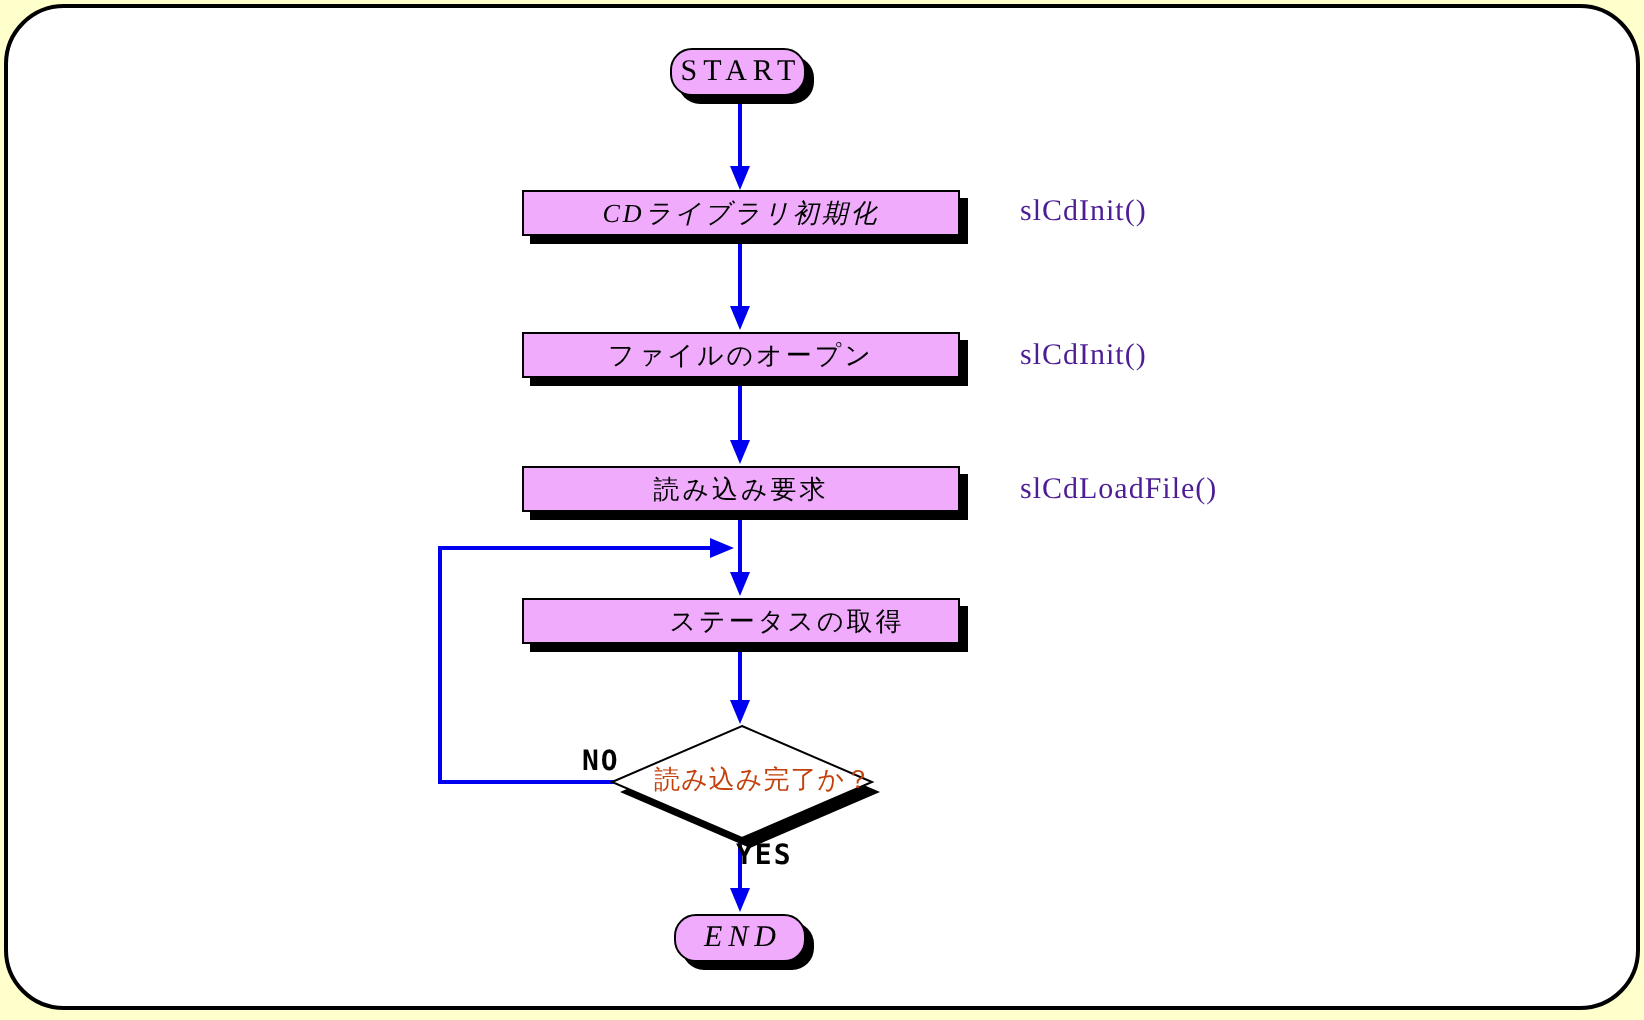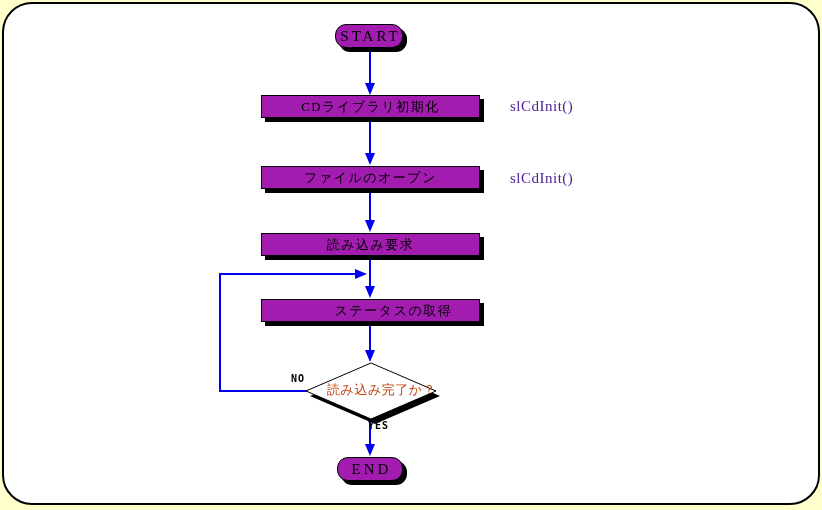--- a/index.html
+++ b/index.html
@@ -23,21 +23,21 @@
     position: absolute; left: 0; top: 0;
     width: 822px; height: 510px;
     pointer-events: none;
   }
   .connector { stroke: #0000f0; stroke-width: 2; fill: none; }
   .arrowhead { fill: #0000f0; stroke: none; }
 
   .node {
     position: absolute;
     box-sizing: border-box;
-    background: #a21caf;
+    background: #f0abfc;
     border: 1px solid #000;
     box-shadow: 4px 4px 0 #000000;
     display: flex; align-items: center; justify-content: center;
     color: #000;
   }
   .terminal {
     border-radius: 11px;
     font-size: 15px;
     letter-spacing: 3px;
     text-indent: 3px;
@@ -57,21 +57,21 @@
     position: absolute;
     left: 306px; top: 381px; width: 130px; height: 18px;
     text-align: right;
     font-size: 13px; line-height: 18px;
     letter-spacing: 0.5px; color: #c2410c;
     white-space: nowrap;
   }
   .branch-label {
     position: absolute;
     font-family: "DejaVu Sans Mono", monospace;
-    font-size: 10px; font-weight: bold;
+    font-size: 14px; font-weight: bold;
     letter-spacing: 1px; color: #000;
     white-space: nowrap;
   }
 </style>
 </head>
 <body>
 
 <div class="stage">
 
   <div class="frame"></div>
@@ -114,38 +114,39 @@
     </g>
 
     <polygon points="375,368 440,396 375,424 310,396" fill="#000000"></polygon>
     <polygon points="371,363 436,391 371,419 306,391" fill="#ffffff" stroke="#000000" stroke-width="1"></polygon>
   </svg>
 
   <div class="node terminal" style="left:335px; top:24px; width:68px; height:24px;">
     <span>START</span>
   </div>
 
-  <div class="node process" style="top:95px;">
+  <div class="node process" style="top:95px;font-style:italic;">
     <span>CDライブラリ初期化</span>
   </div>
   <div class="node process" style="top:166px;">
     <span>ファイルのオープン</span>
   </div>
   <div class="node process" style="top:233px;">
     <span>読み込み要求</span>
   </div>
   <div class="node process" style="top:299px;padding-left:46px;">
     <span>ステータスの取得</span>
   </div>
 
   <div class="api-label" style="top:97px;">slCdInit()</div>
   <div class="api-label" style="top:169px;">slCdInit()</div>
+  <div class="api-label" style="top:236px;">slCdLoadFile()</div>
 
   <div class="decision-label">読み込み完了か？</div>
 
   <div class="branch-label" style="left:291px; top:373px;">NO</div>
   <div class="branch-label" style="left:368px; top:420px;">YES</div>
 
-  <div class="node terminal" style="left:337px; top:457px; width:66px; height:24px;">
+  <div class="node terminal" style="left:337px; top:457px; width:66px; height:24px;font-style:italic;">
     <span>END</span>
   </div>
 
 </div>
 
 </body></html>

